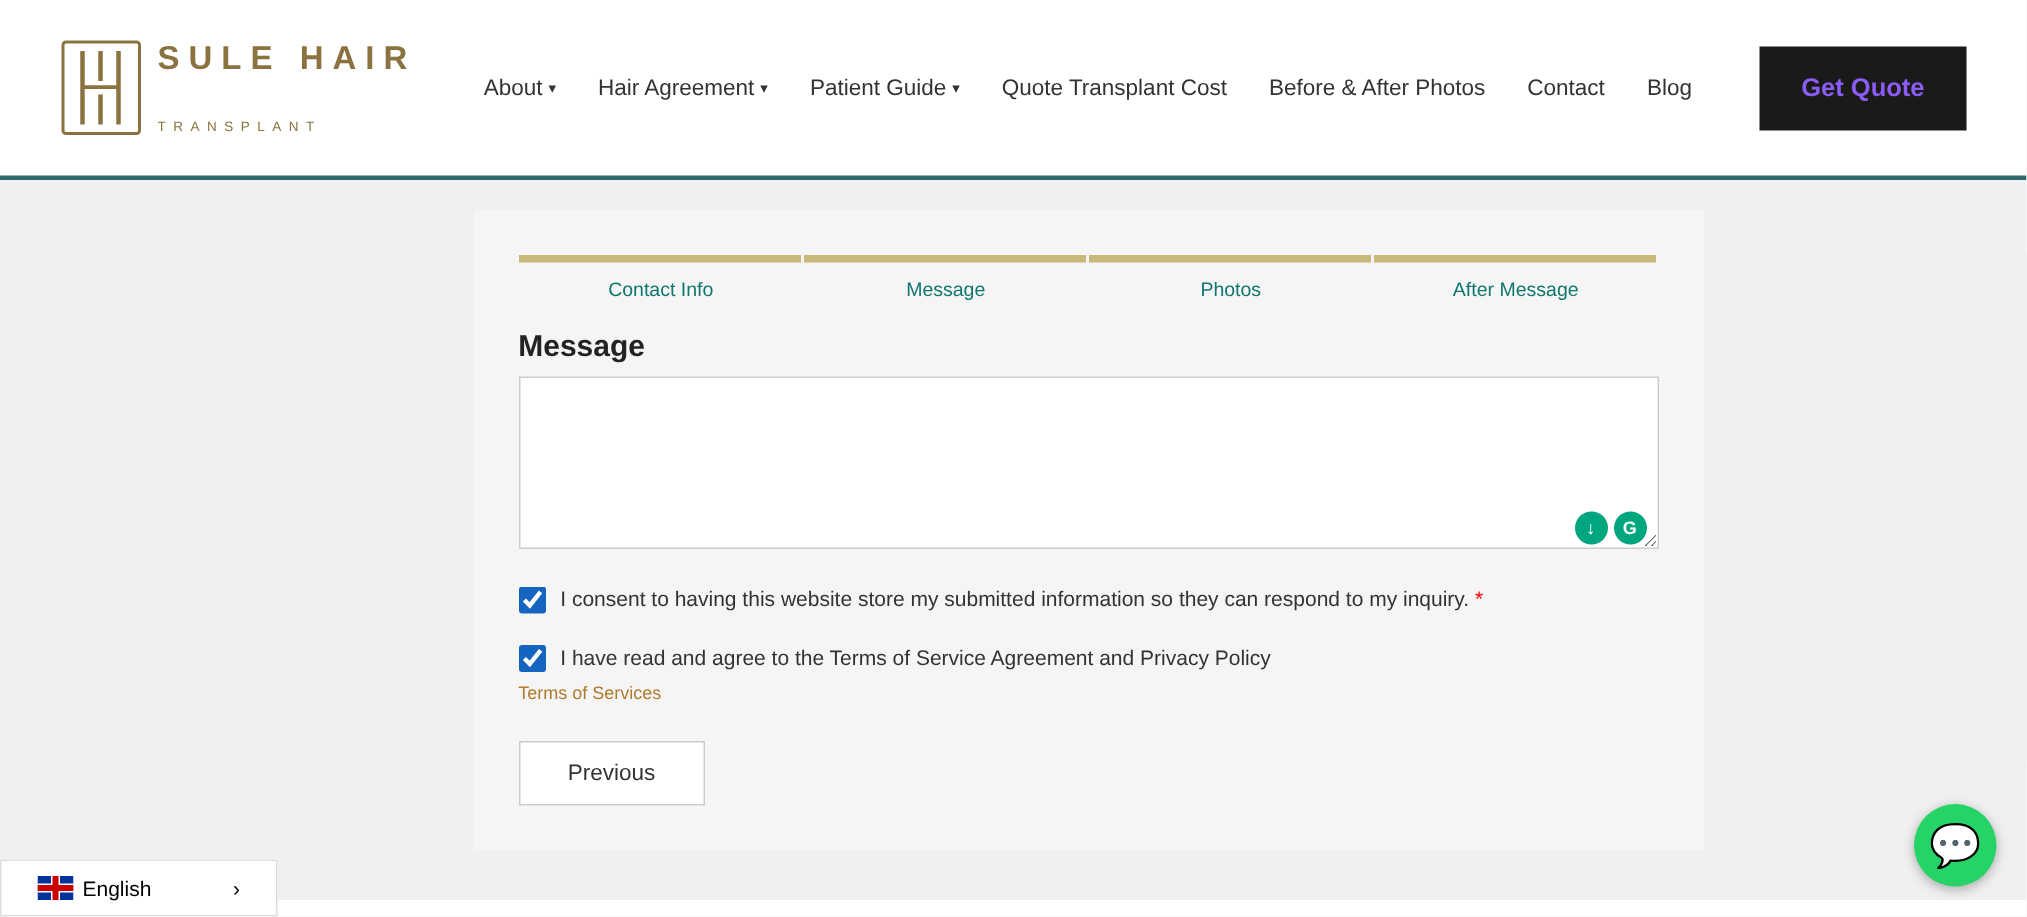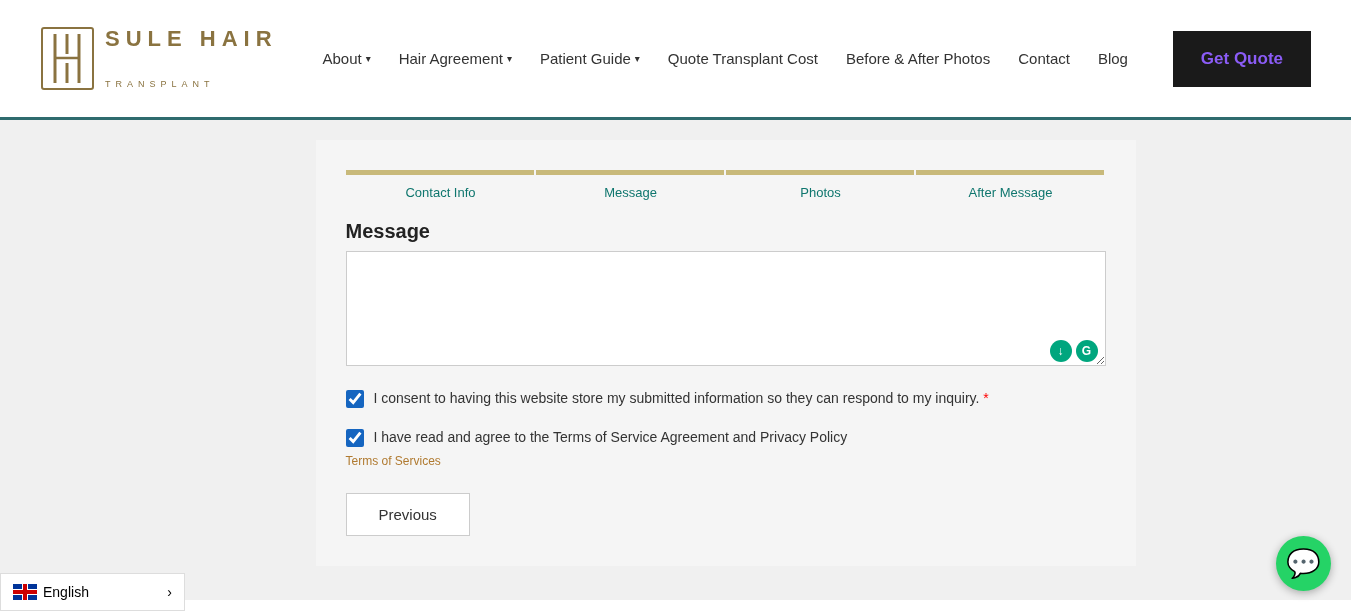--- a/index.html
+++ b/index.html
@@ -194,21 +194,21 @@
       box-shadow: 0 2px 8px rgba(0,0,0,0.3);
     }
 
     
     .language-selector {
       position: fixed;
       bottom: 0;
       left: 0;
       background: #fff;
       border: 1px solid #ddd;
-      padding: 10px 12px;
+      padding: 10px 24px;
       display: flex;
       align-items: center;
       gap: 8px;
       font-size: 14px;
       cursor: pointer;
       width: 185px;
       justify-content: space-between;
     }
     .flag-icon-wrap {
       display: flex;

